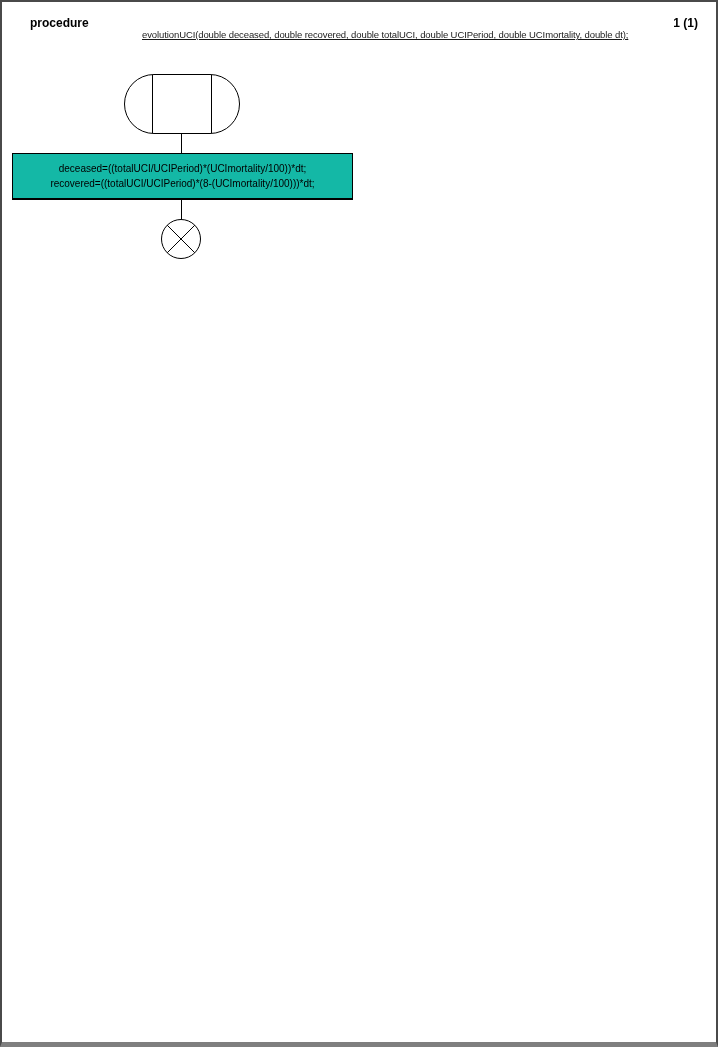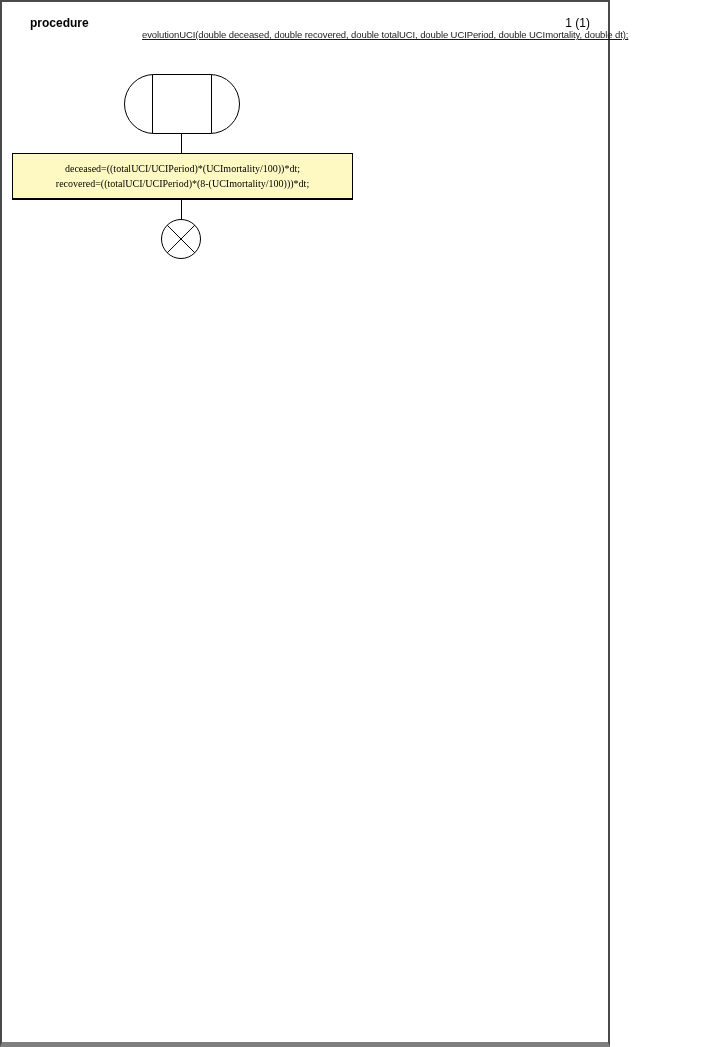--- a/index.html
+++ b/index.html
@@ -7,21 +7,21 @@
   body {
     font-family: "Liberation Sans", "DejaVu Sans", sans-serif;
     width: 718px;
     height: 1047px;
     position: relative;
     overflow: hidden;
   }
   .page-frame {
     position: absolute;
     left: 0; top: 0;
-    width: 610px;
+    width: 718px;
     height: 1047px;
     background: #ffffff;
     border-top: 2px solid #4a4a4a;
     border-left: 2px solid #4a4a4a;
     border-right: 2px solid #4a4a4a;
     border-bottom: 5px solid #7f7f7f;
   }
   .proc-type-label {
     position: absolute;
     left: 28px; top: 14px;
@@ -36,21 +36,21 @@
     font-size: 9.5px;
     color: #1a1a1a;
     white-space: nowrap;
     letter-spacing: -0.1px;
     text-decoration: underline;
   }
   .page-indicator {
     position: absolute;
     right: 18px; top: 14px;
     font-size: 12px;
-    font-weight: normal;
+    font-weight: bold;
     color: #000000;
     white-space: nowrap;
   }
   .flowchart-canvas {
     position: absolute;
     left: 0; top: 0;
     width: 714px;
     height: 1040px;
   }
   
@@ -79,26 +79,25 @@
   }
   .connector.c1 { left: 179px; top: 132px; height: 19px; }
   .connector.c2 { left: 179px; top: 197px; height: 21px; }
   
   .process-box {
     position: absolute;
     left: 10px; top: 151px;
     width: 341px; height: 47px;
     border: 1px solid #000000;
     border-bottom-width: 2px;
-    background: #fef9c3;
+    background: #14b8a6;
     display: flex;
     flex-direction: column;
     align-items: center;
     justify-content: center;
-    font-family: Liberation Serif, serif;
   }
   .statement-line {
     font-size: 10px;
     line-height: 15px;
     color: #000000;
     white-space: nowrap;
     text-align: center;
   }
   
   .end-node {

